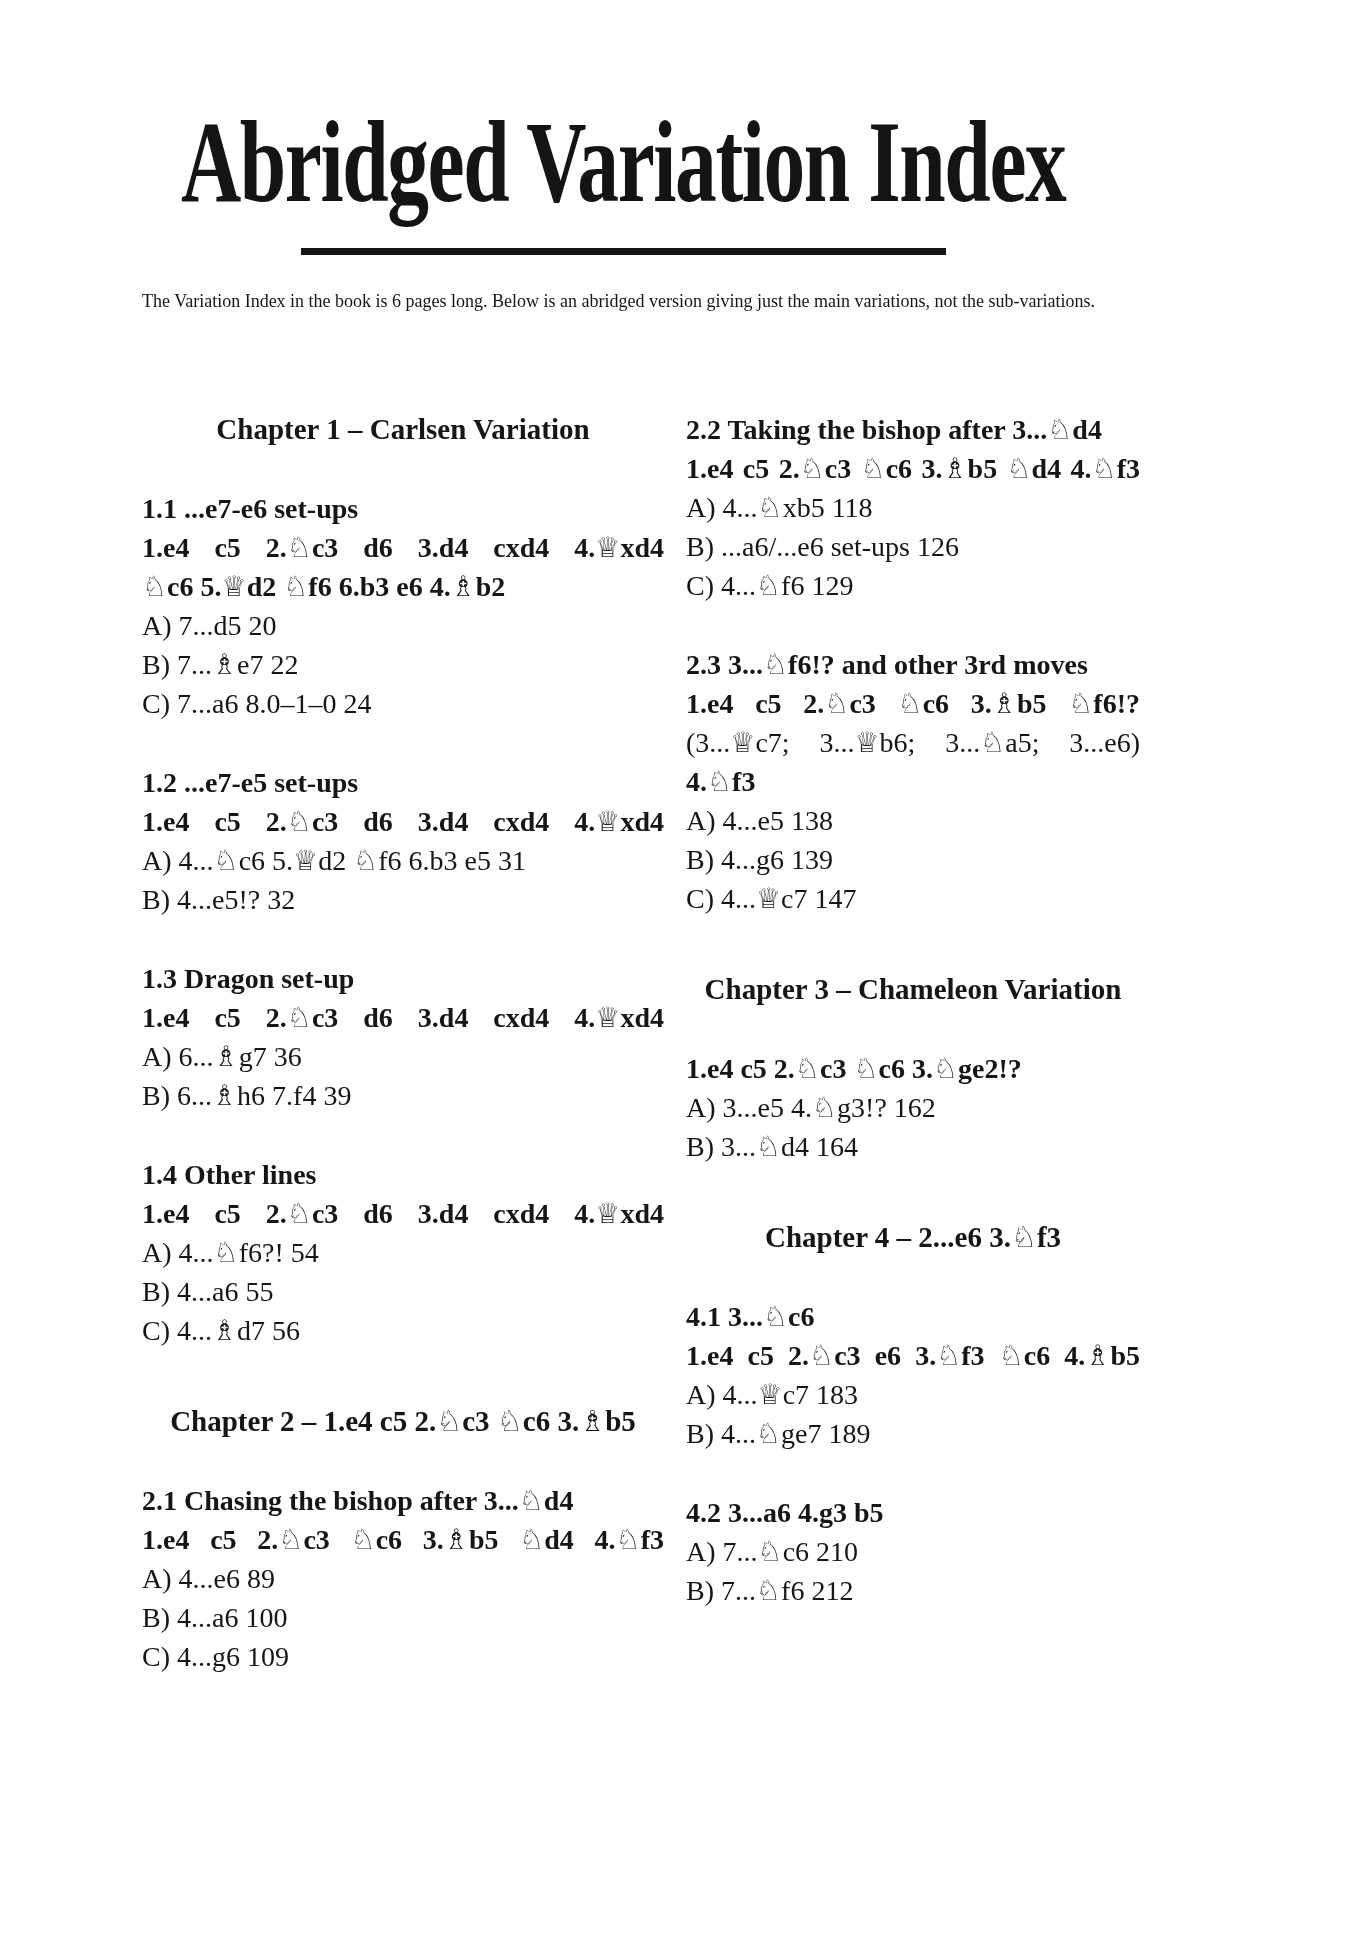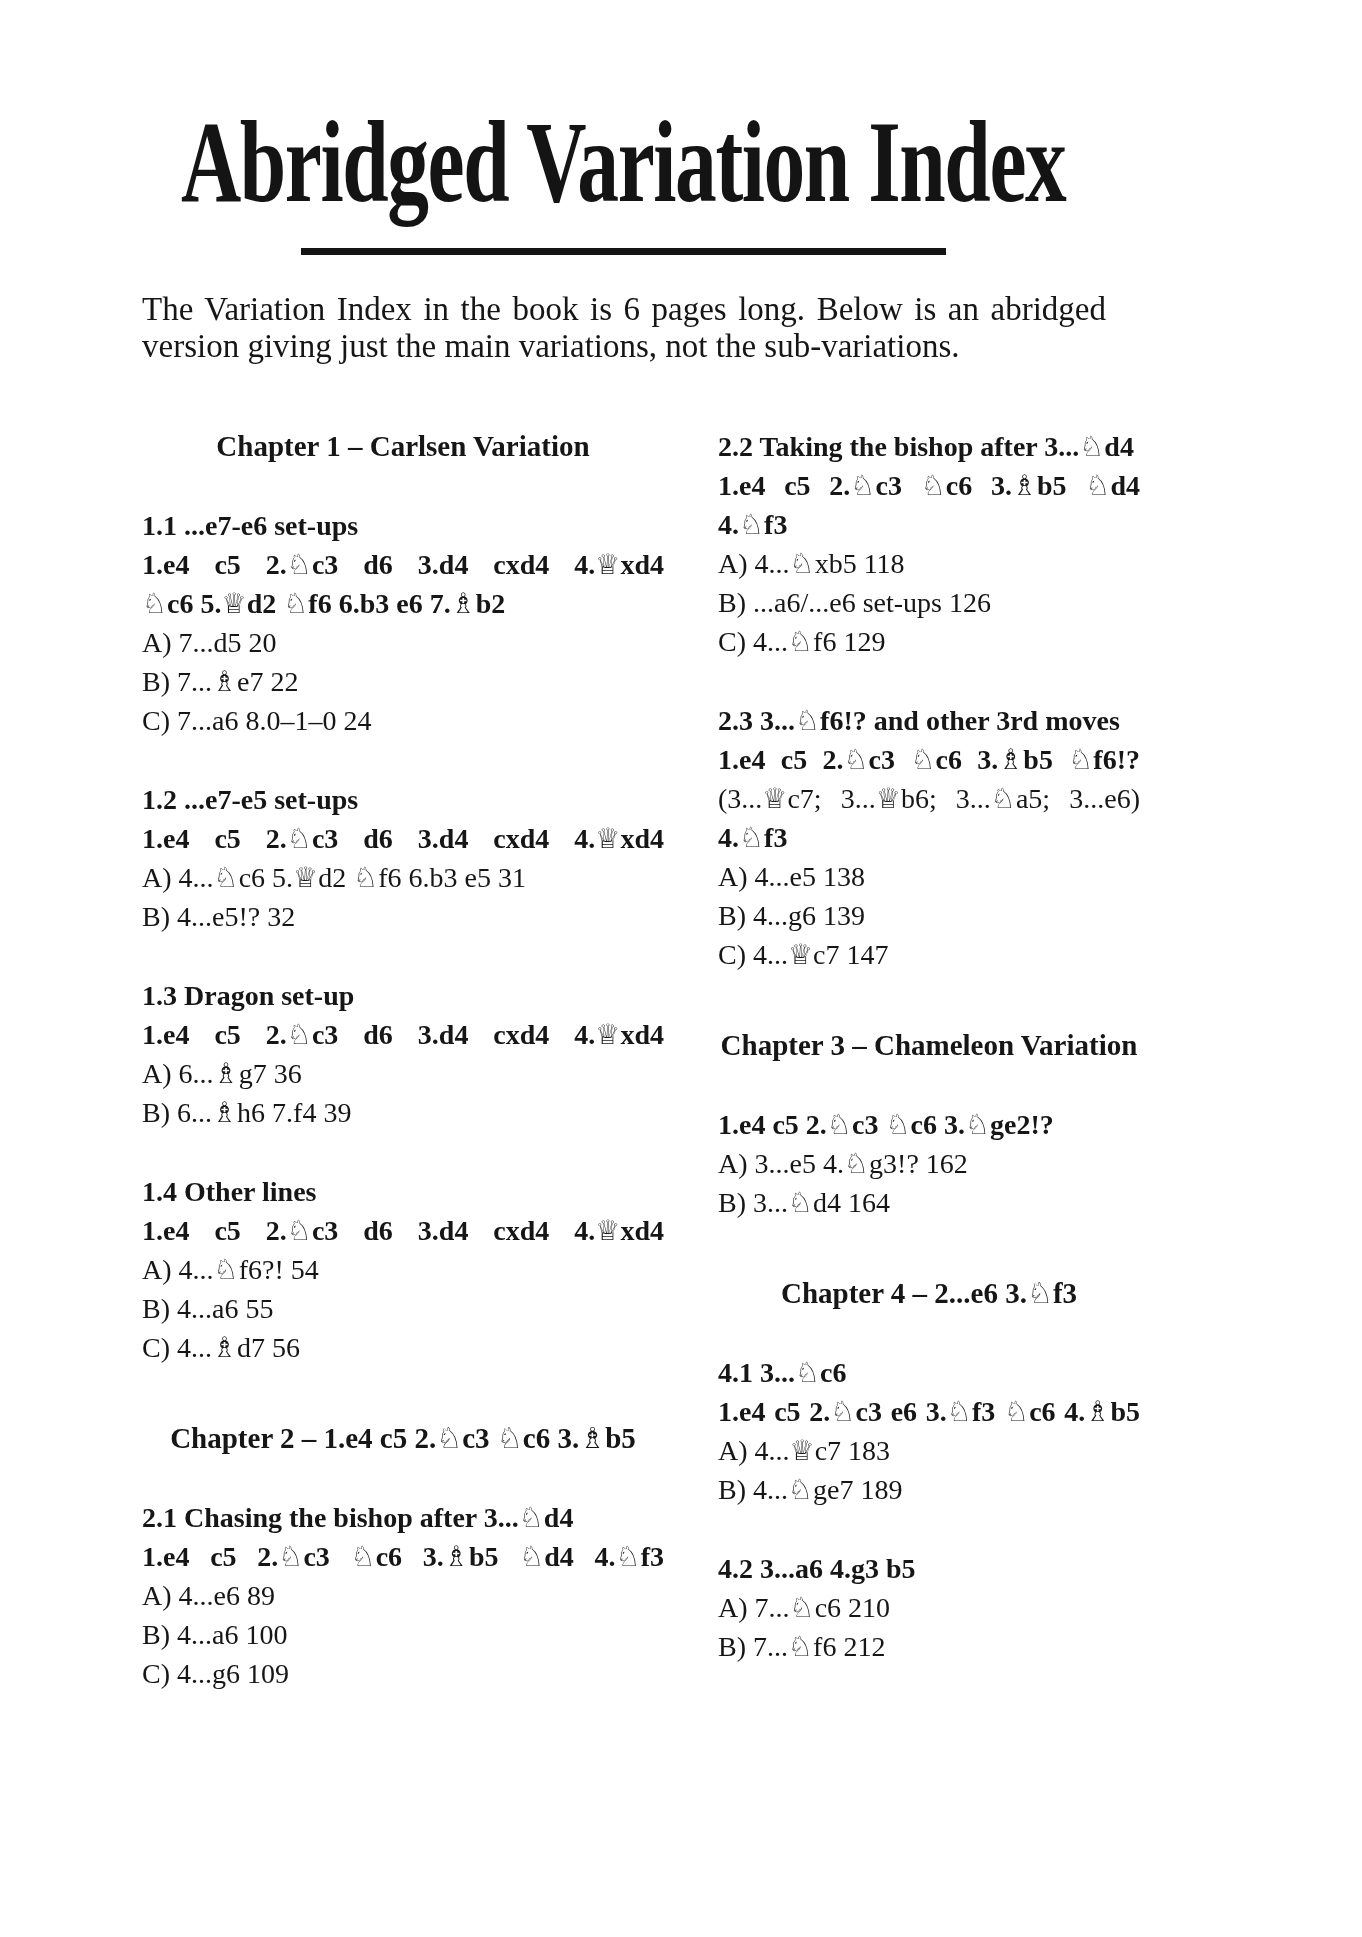--- a/index.html
+++ b/index.html
@@ -27,32 +27,32 @@
     transform-origin: center;
     color: #141414;
   }
   .title-rule {
     width: 645px;
     height: 7px;
     background: #141414;
     margin: 20px auto 0 auto;
   }
   .intro {
-    margin: 36px 140px 0 142px;
-    font-size: 33px;
+    margin: 28px 140px 0 142px;
+    font-size: 18px;
     line-height: 37px;
     text-align: justify;
     color: #161616;
   }
   .columns {
     display: flex;
-    margin-top: 62px;
+    margin-top: 90px;
     padding-left: 142px;
     padding-right: 106px;
-    gap: 54px;
+    gap: 22px;
     font-size: 28px;
     line-height: 39px;
   }
   .col { min-width: 0; }
   .col-left  { width: 522px; flex: 0 0 auto; }
   .col-right { flex: 1 1 auto; }
   .chapter {
     font-weight: 700;
     text-align: center;
     font-size: 29px;
@@ -75,21 +75,21 @@
     <span class="title-inner">Abridged Variation Index</span>
   </div>
   <div class="title-rule"></div>
   <p class="intro">The Variation Index in the book is 6 pages long. Below is an abridged version giving just the main variations, not the sub-variations.</p>
   <div class="columns">
       <div class="col col-left">
         <div class="chapter">Chapter 1 – Carlsen Variation</div>
         <div class="section">
           <div class="sec-heading">1.1 ...e7-e6 set-ups</div>
           <div class="moves jline">1.e4 c5 2.♘c3 d6 3.d4 cxd4 4.♕xd4</div>
-          <div class="moves">♘c6 5.♕d2 ♘f6 6.b3 e6 7.♗b2</div>
+          <div class="moves">♘c6 5.♕d2 ♘f6 6.b3 e6 4.♗b2</div>
           <div class="item">A) 7...d5 20</div>
           <div class="item">B) 7...♗e7 22</div>
           <div class="item">C) 7...a6 8.0–1–0 24</div>
         </div>
         <div class="section">
           <div class="sec-heading">1.2 ...e7-e5 set-ups</div>
           <div class="moves jline">1.e4 c5 2.♘c3 d6 3.d4 cxd4 4.♕xd4</div>
           <div class="item">A) 4...♘c6 5.♕d2 ♘f6 6.b3 e5 31</div>
           <div class="item">B) 4...e5!? 32</div>
         </div>

